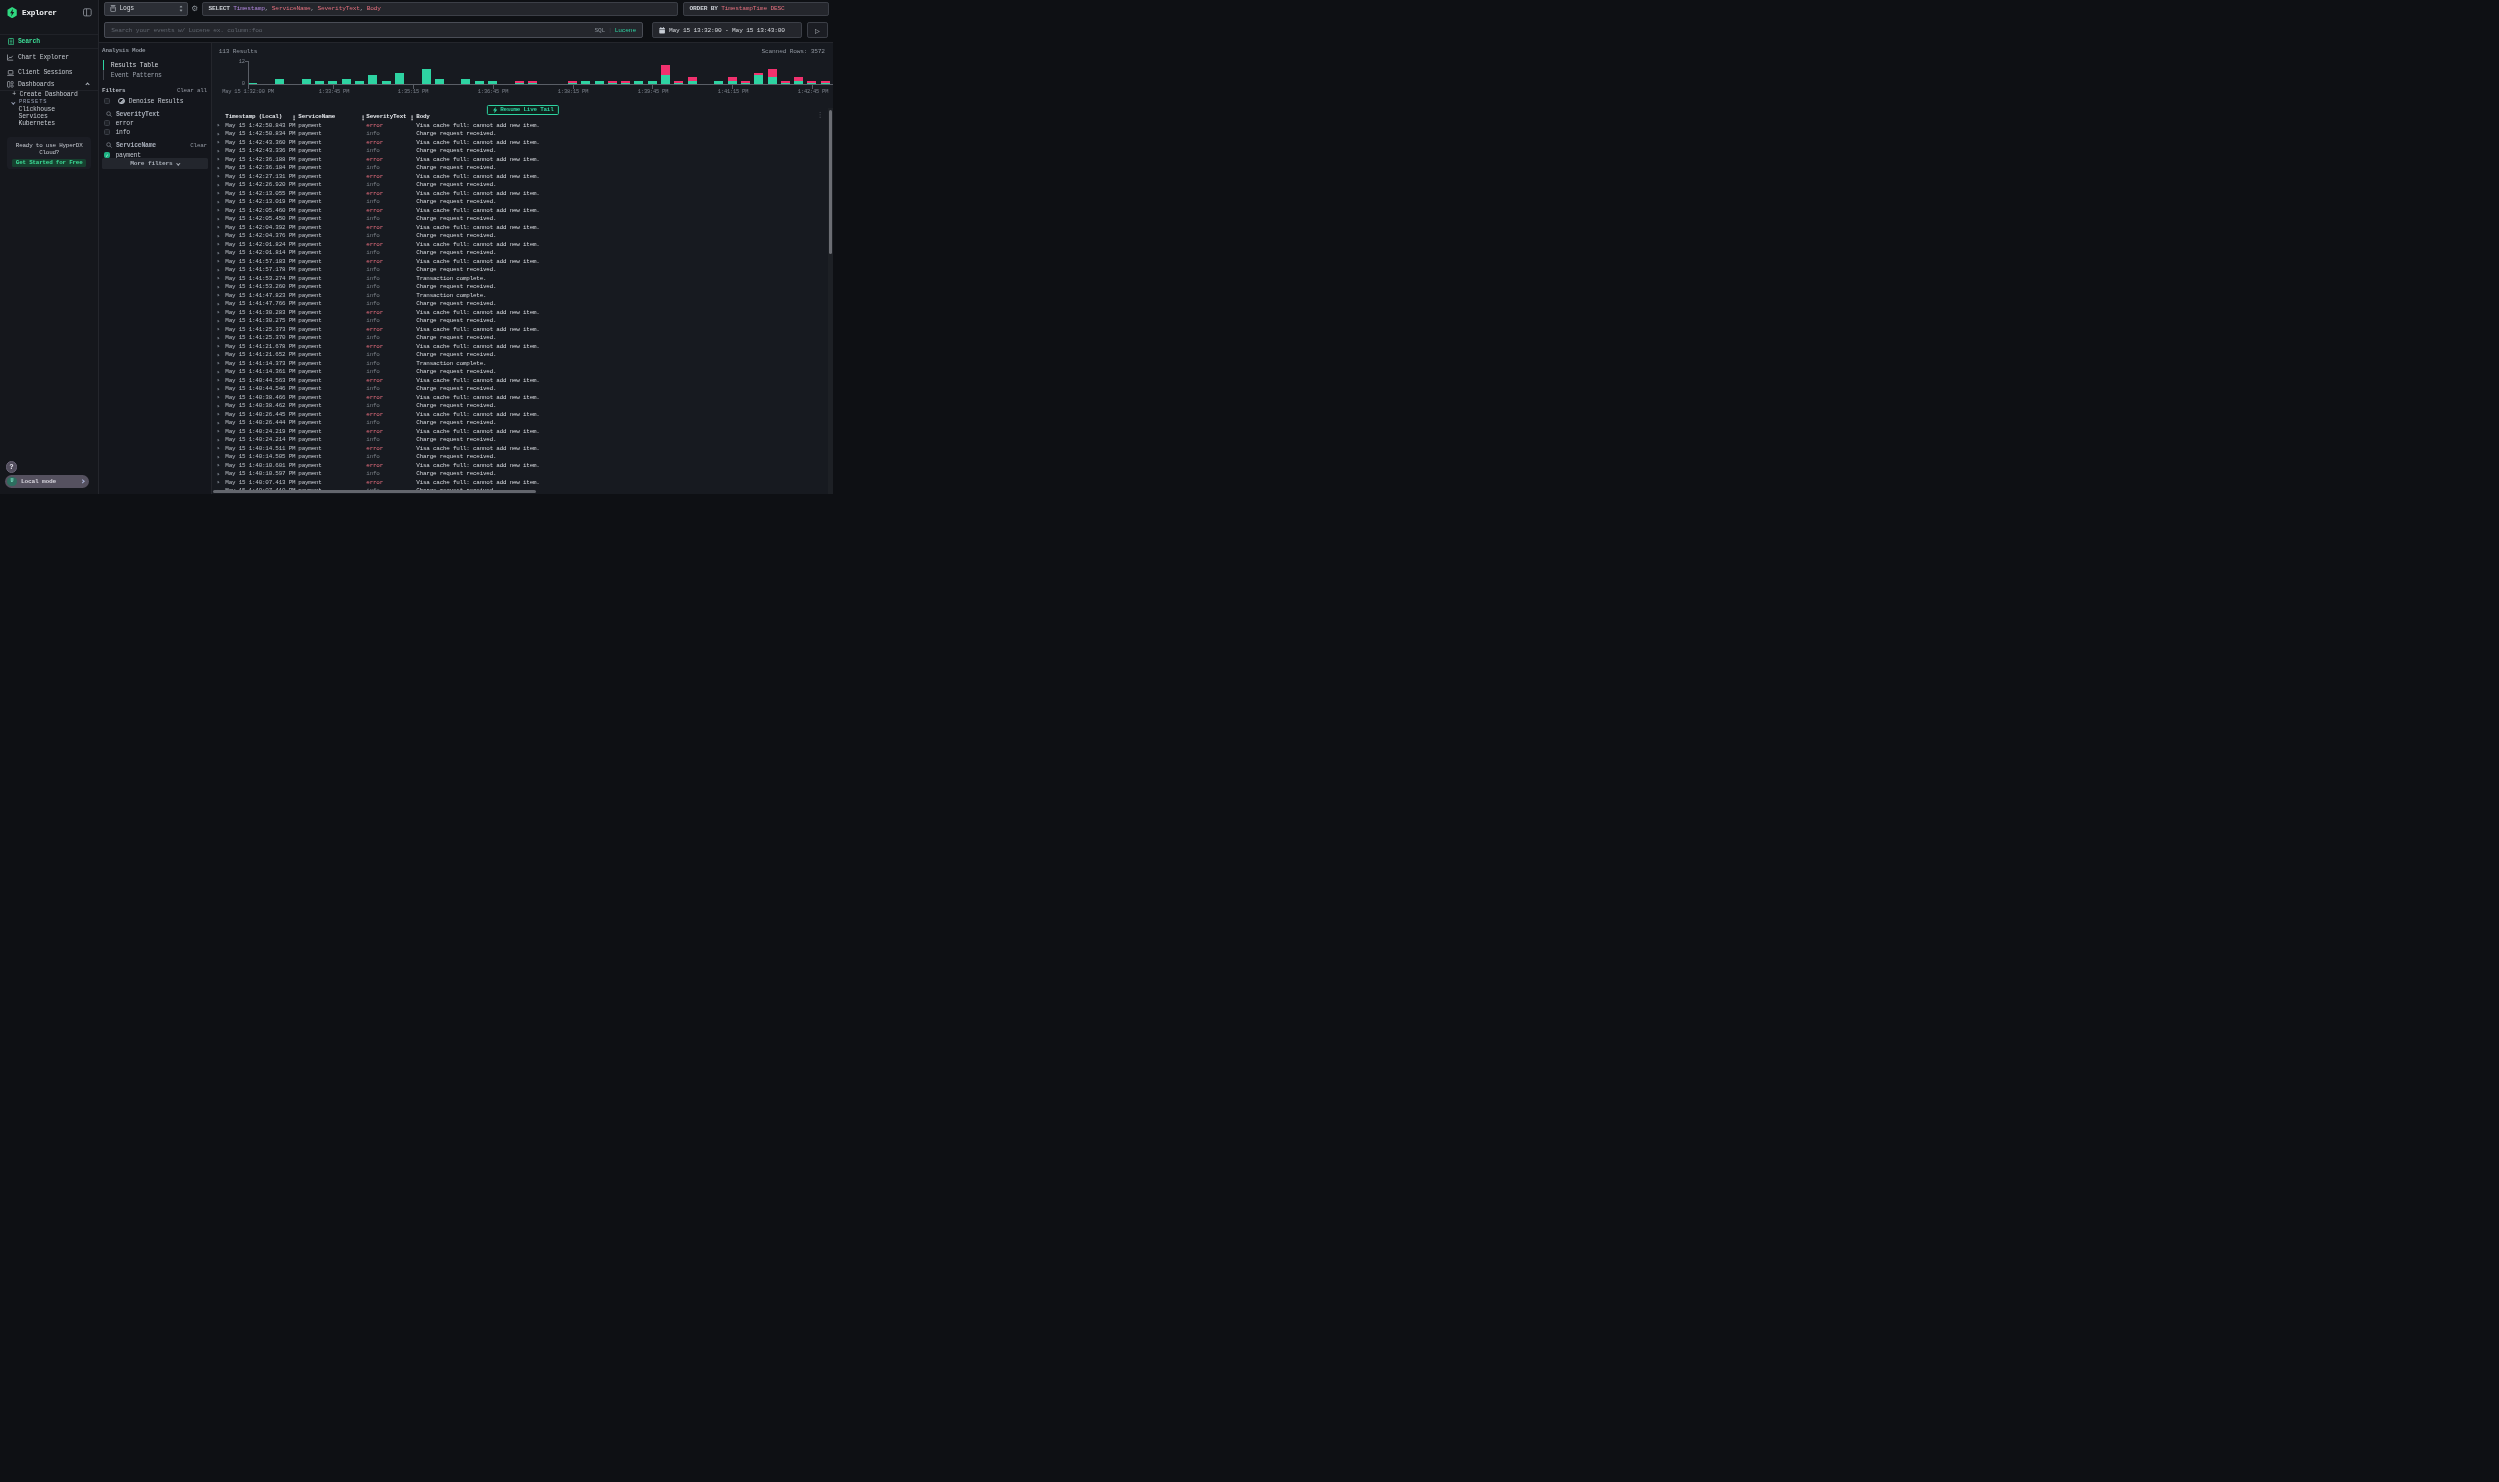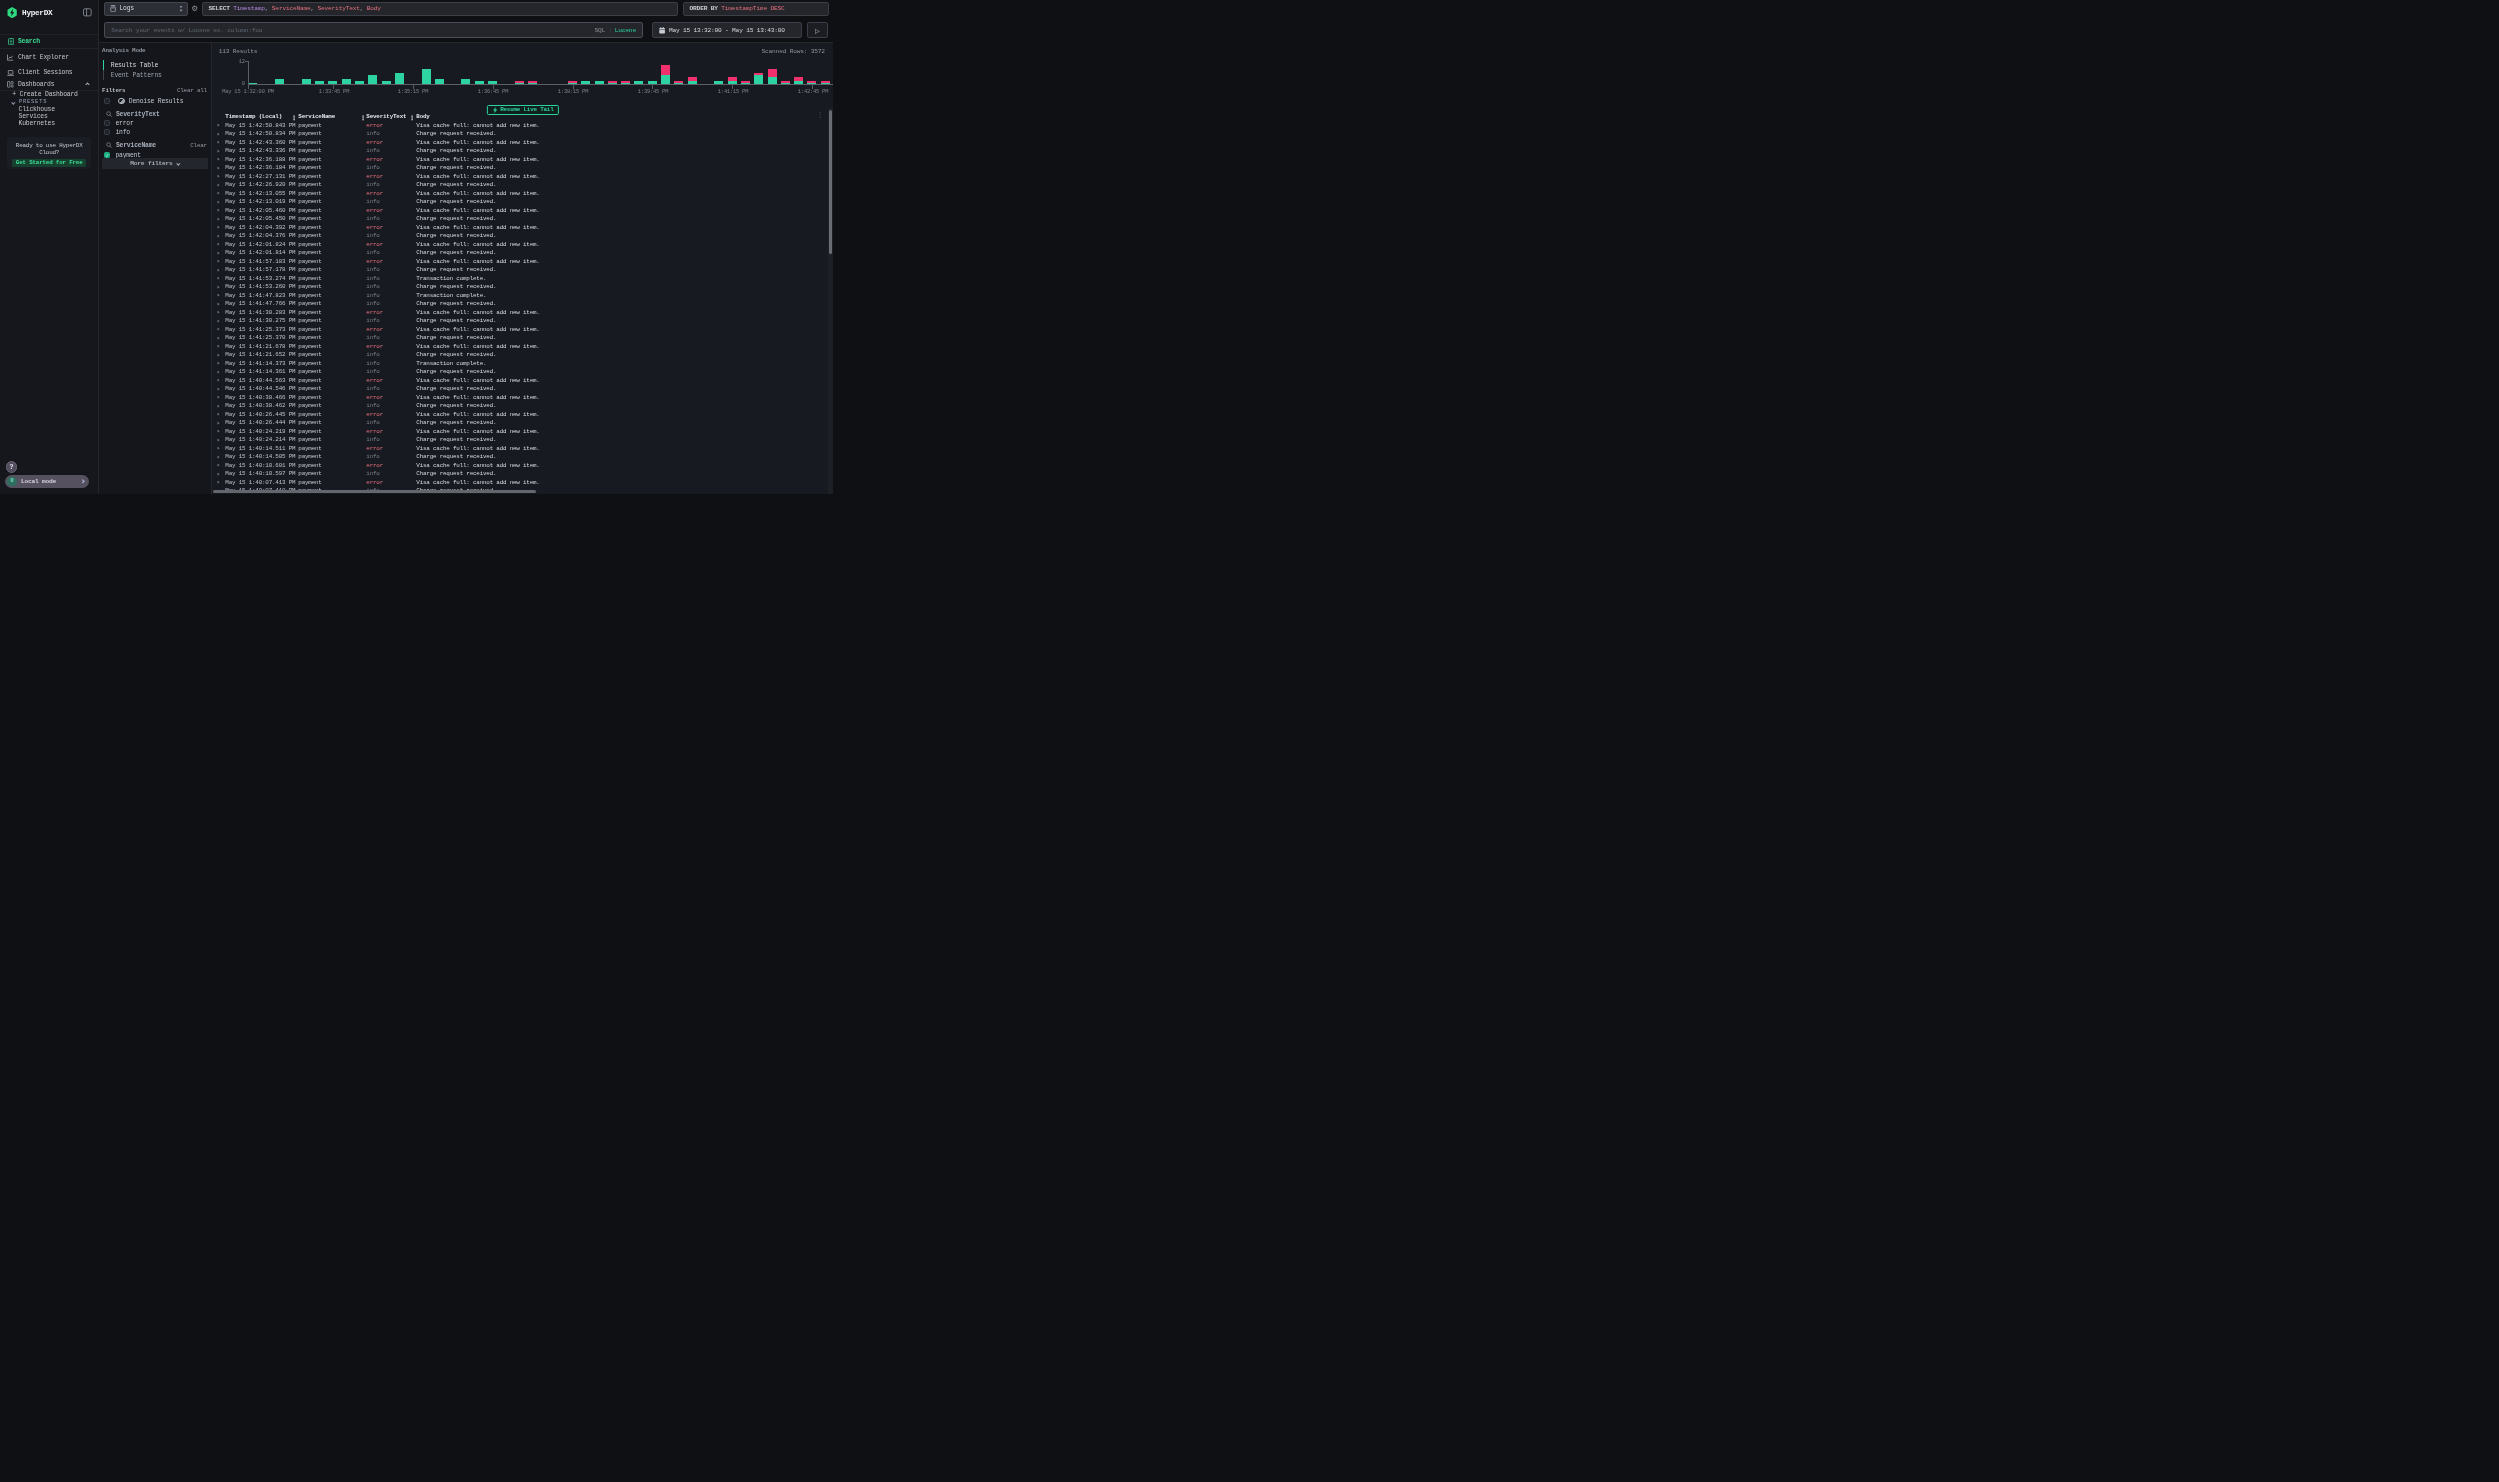--- a/index.html
+++ b/index.html
@@ -136,21 +136,21 @@
 <div class="app">
 
   <aside class="sidebar">
     <div class="logo-row">
       <span class="logo-mark">
         <svg width="10.3" height="11.3" viewBox="0 0 20 22">
           <polygon points="10,0 19,5.5 19,16.5 10,22 1,16.5 1,5.5" fill="#2fd980"></polygon>
           <polygon points="11.5,3.5 6,12 9.4,12 8.2,18.5 14,9.6 10.6,9.6" fill="#15171c"></polygon>
         </svg>
       </span>
-      <span class="brand">HyperDX</span>
+      <span class="brand">Explorer</span>
       <span class="collapse-btn">
         <svg width="8.7" height="8.7" viewBox="0 0 17 17">
             <rect x="1" y="1.5" width="15" height="14" rx="3" fill="none" stroke="#9aa0a8" stroke-width="1.5"></rect>
             <line x1="7" y1="1.5" x2="7" y2="15.5" stroke="#9aa0a8" stroke-width="1.5"></line>
           </svg>
       </span>
     </div>
 
     <div class="sb-divider" style="top:34px"></div>
     <div class="nav-item active" style="top:35px;height:13px">

